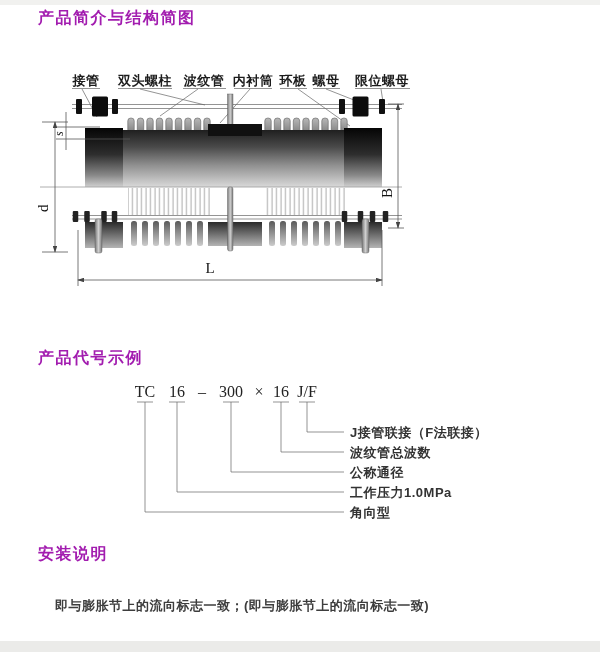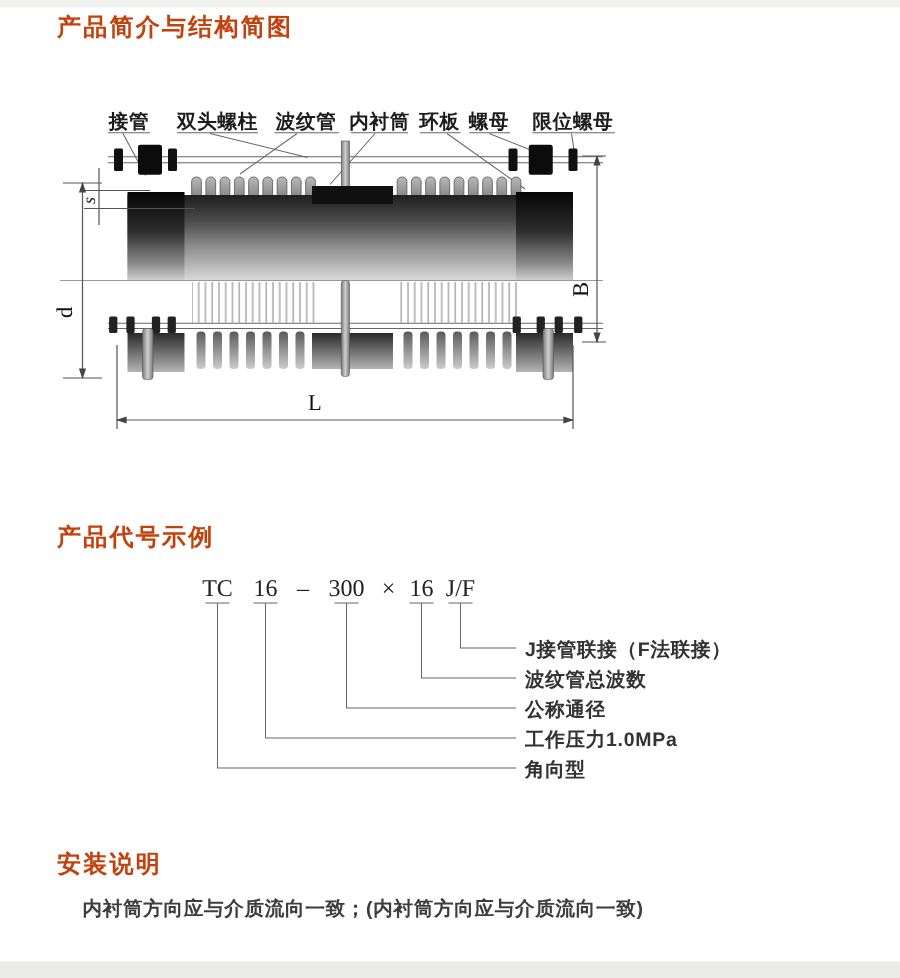--- a/index.html
+++ b/index.html
@@ -5,26 +5,26 @@
   html,body{margin:0;padding:0;}
   body{
     width:600px;height:652px;background:#ffffff;position:relative;overflow:hidden;
     font-family:"Liberation Sans",sans-serif;
   }
   .edge-band{position:absolute;left:0;width:600px;}
   .edge-top{top:0;height:5px;background:#f1f1ef;}
   .edge-bottom{top:641px;height:11px;background:#ebebe9;}
   .sec-title{
     position:absolute;left:38px;margin:0;
-    color:#c2410c;font-size:16px;font-weight:bold;letter-spacing:1.5px;
+    color:#a21caf;font-size:16px;font-weight:bold;letter-spacing:1.5px;
     font-family:"Liberation Sans",sans-serif;
   }
   #title1{top:8px;}
   #title2{top:348px;text-align:right;}
-  #title3{top:566px;}
+  #title3{top:544px;}
   .diagram-svg{position:absolute;left:0;top:60px;}
   .code-svg{position:absolute;left:0;top:375px;}
   .part-label{font-size:13px;font-weight:bold;fill:#1c1c1c;letter-spacing:0.5px;}
   .dim-label{font-family:"Liberation Serif",serif;font-size:15px;fill:#111;}
   .dim-label-s{font-family:"Liberation Serif",serif;font-size:12px;fill:#111;font-style:italic;}
   .code-seg{font-family:"Liberation Serif",serif;font-size:16px;fill:#222;}
   .code-note{font-size:13px;font-weight:bold;fill:#333;letter-spacing:0.5px;}
   .thin{stroke:#666;stroke-width:0.7;fill:none;}
   .dimline{stroke:#555;stroke-width:0.8;fill:none;}
   .install-text{
@@ -227,14 +227,14 @@
     <text class="code-note" x="350" y="82">波纹管总波数</text>
     <text class="code-note" x="350" y="102">公称通径</text>
     <text class="code-note" x="350" y="122">工作压力1.0MPa</text>
     <text class="code-note" x="350" y="142">角向型</text>
   </g>
 </svg>
 
 <h2 id="title3" class="sec-title">安装说明</h2>
 
 <div class="install-text">
-  <p>内衬筒方向应与介质流向一致；(内衬筒方向应与介质流向一致)</p>
+  <p>即与膨胀节上的流向标志一致；(即与膨胀节上的流向标志一致)</p>
 </div>
 
 </body></html>

